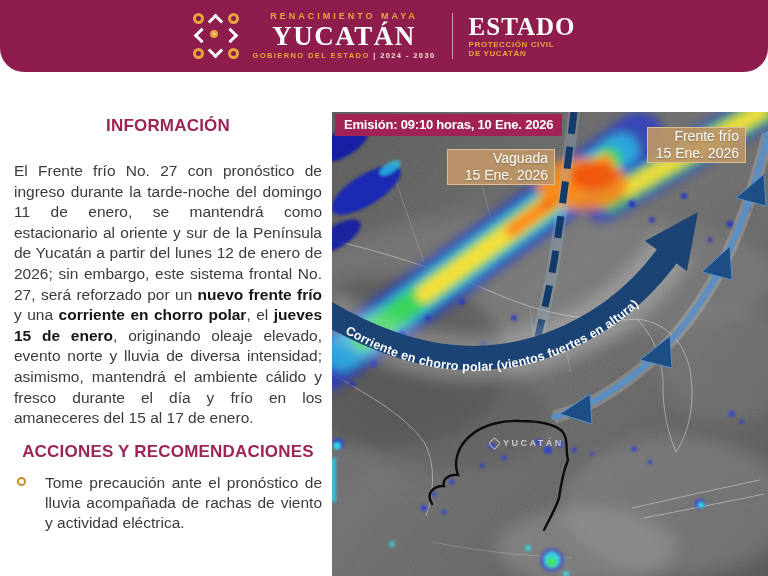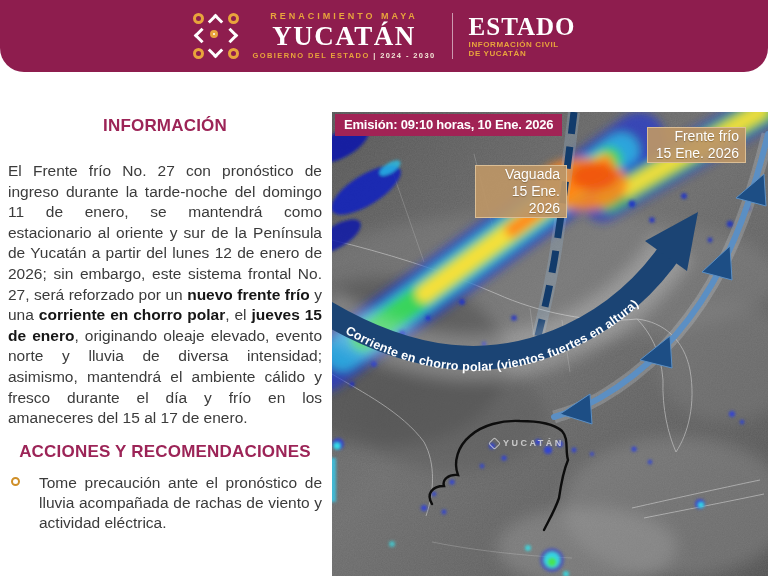--- a/index.html
+++ b/index.html
@@ -37,21 +37,21 @@
   .procivy-sub { color:#e8a43c; font-size:8px; font-weight:bold; letter-spacing:.6px; }
 
   
   .title { position:absolute; left:0; top:74px; width:768px; height:38px;
            display:flex; align-items:center; justify-content:center;
            color:#8e1d4e; font-weight:bold; font-size:20.5px; letter-spacing:-0.4px;
            white-space:nowrap; transform-origin:center; }
 
   
   .leftcol { position:absolute; left:0; top:112px; width:332px; height:464px;
-             padding:4px 10px 0 8px; }
+             padding:4px 10px 0 14px; }
   .sec-heading { color:#9c2457; font-weight:bold; font-size:17px; text-align:center;
                  letter-spacing:.2px; }
   .info-par { margin-top:25px; font-size:15.5px; line-height:1.33; color:#3b3b3b;
               text-align:justify; text-justify:inter-word; }
   .info-par b { color:#161616; }
   .actions-heading { margin-top:13px; }
   ul.actions { list-style:none; margin-top:11px; }
   ul.actions li { position:relative; padding-left:31px; margin-bottom:17px;
                   font-size:15.5px; line-height:1.3; color:#3b3b3b; text-align:justify; }
   .bullet-ring { position:absolute; left:3px; top:4px; width:9px; height:9px;
@@ -61,21 +61,21 @@
   .map { position:absolute; left:332px; top:112px; width:436px; height:464px;
          overflow:hidden; background:#5e5e5e; }
   .map svg { position:absolute; left:0; top:0; }
   .badge { position:absolute; left:3px; top:2px; background:#a12355; color:#fff;
            font-weight:bold; font-size:13px; letter-spacing:-0.2px;
            padding:3px 9px 4px; white-space:nowrap; }
   .tanlabel { position:absolute; background:rgba(188,150,102,.93);
               border:1px solid rgba(226,197,158,.85); color:#fff; text-align:right;
               font-size:14px; line-height:1.22; padding:0 6px;
               text-shadow:0 1px 1px rgba(60,40,10,.35); }
-  .tan-vaguada { left:115px; top:53px; width:92px;margin-left:28px; }
+  .tan-vaguada { left:115px; top:37px; width:108px; }
   .tan-frente  { left:315px; top:15px; width:99px; }
   .watermark { position:absolute; left:158px; top:326px; display:flex; align-items:center;
                gap:4px; color:rgba(225,225,225,.8); font-size:9px; font-weight:bold;
                letter-spacing:2.5px; }
   .wm-glyph { display:inline-block; width:9px; height:9px;
               border:1.5px solid rgba(225,225,225,.7); border-radius:2px;
               transform:rotate(45deg); }
 </style>
 </head>
 <body>
@@ -101,21 +101,21 @@
         <span class="gobierno">
           <span>GOBIERNO DEL ESTADO</span>
           <span class="yr"> | </span>
           <span class="yr">2024 - 2030</span>
         </span>
       </div>
     </div>
     <div class="divider"></div>
     <div class="procivy-block">
       <span class="procivy">ESTADO</span>
-      <span class="procivy-sub">INFORMACIÓN CIVIL</span>
+      <span class="procivy-sub">PROTECCIÓN CIVIL</span>
       <span class="procivy-sub">DE YUCATÁN</span>
     </div>
   </header>
 
 
   <section class="leftcol">
     <h2 class="sec-heading">INFORMACIÓN</h2>
     <p class="info-par"><span>El Frente frío No. 27 con pronóstico de ingreso durante la tarde-noche del domingo 11 de enero, se mantendrá como estacionario al oriente y sur de la Península de Yucatán a partir del lunes 12 de enero de 2026; sin embargo, este sistema frontal No. 27, será reforzado por un </span><b>nuevo frente frío</b><span> y una </span><b>corriente en chorro polar</b><span>, el </span><b>jueves 15 de enero</b><span>, originando oleaje elevado, evento norte y lluvia de diversa intensidad; asimismo, mantendrá el ambiente cálido y fresco durante el día y frío en los amaneceres del 15 al 17 de enero.</span></p>
     <h2 class="sec-heading actions-heading">ACCIONES Y RECOMENDACIONES</h2>
     <ul class="actions">

